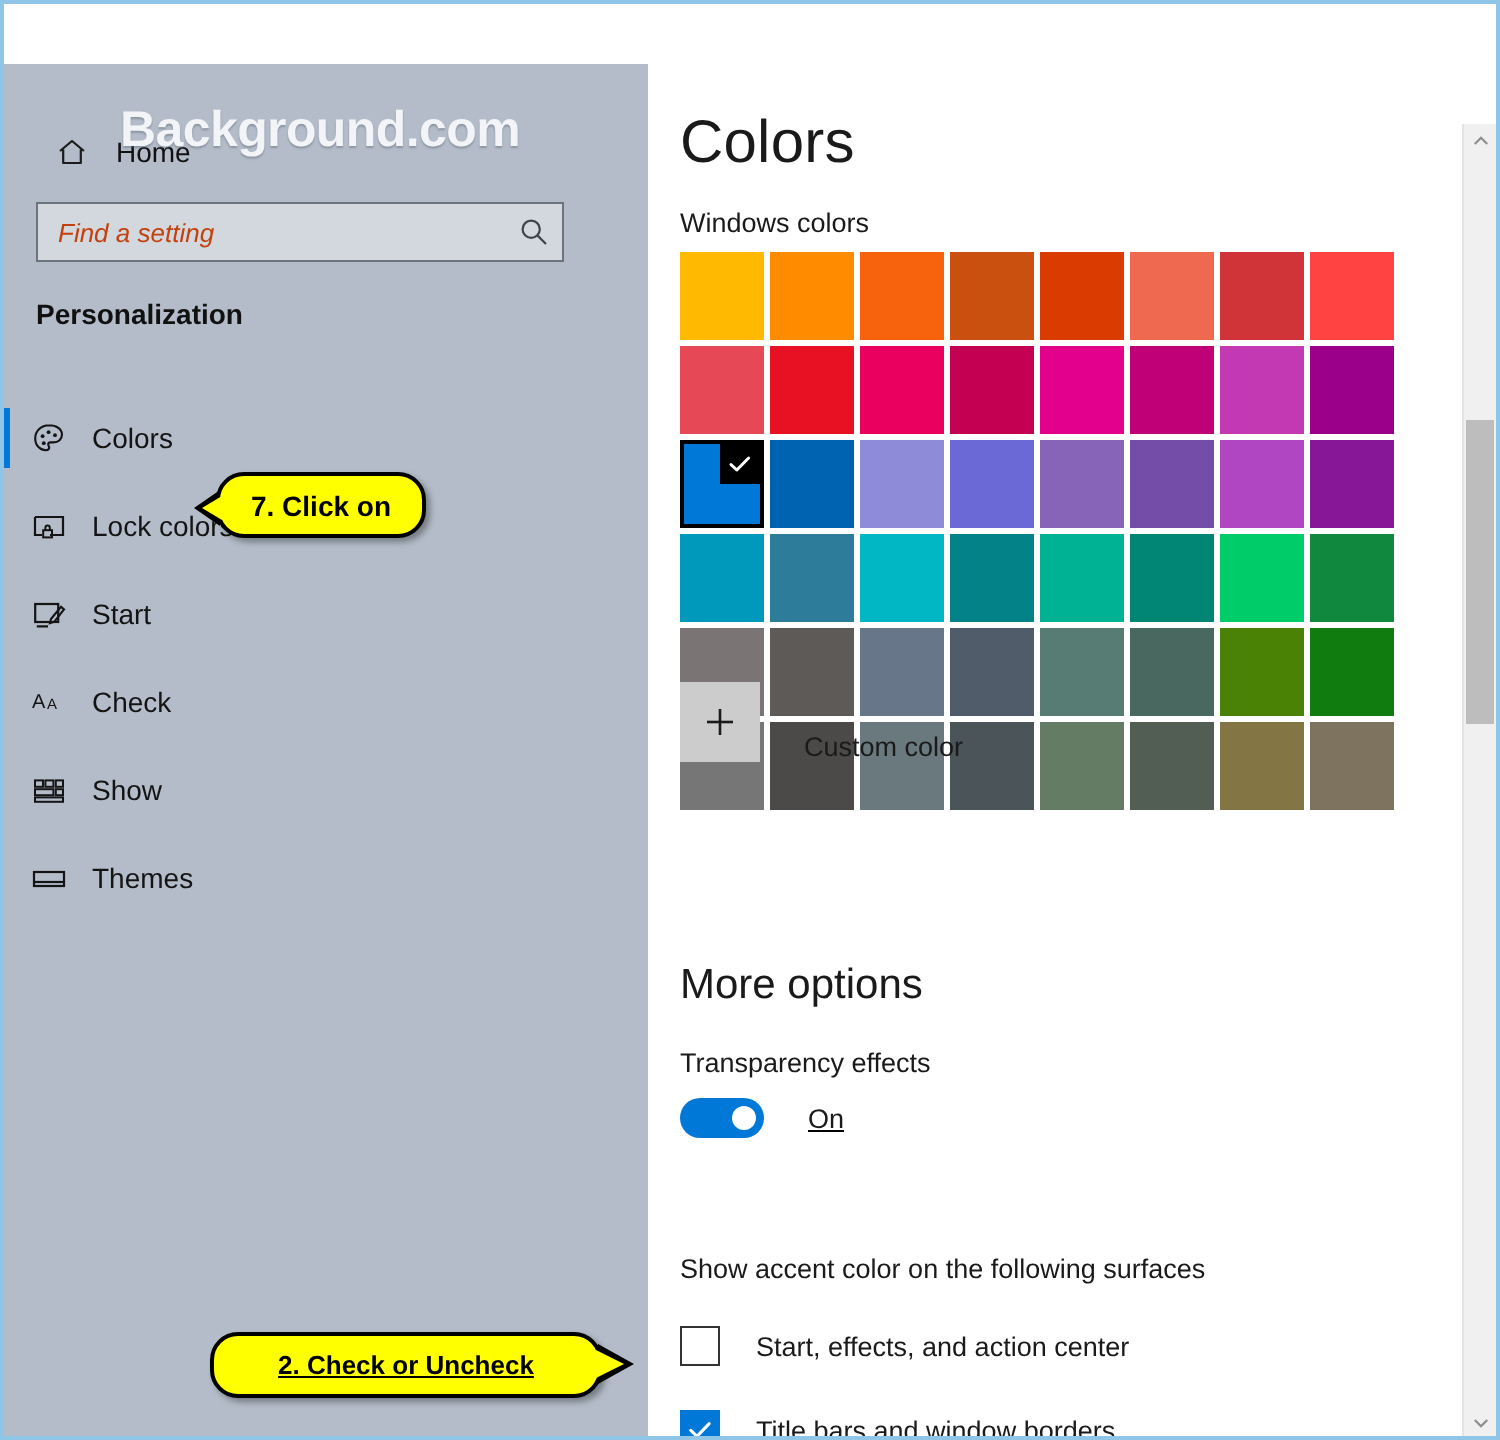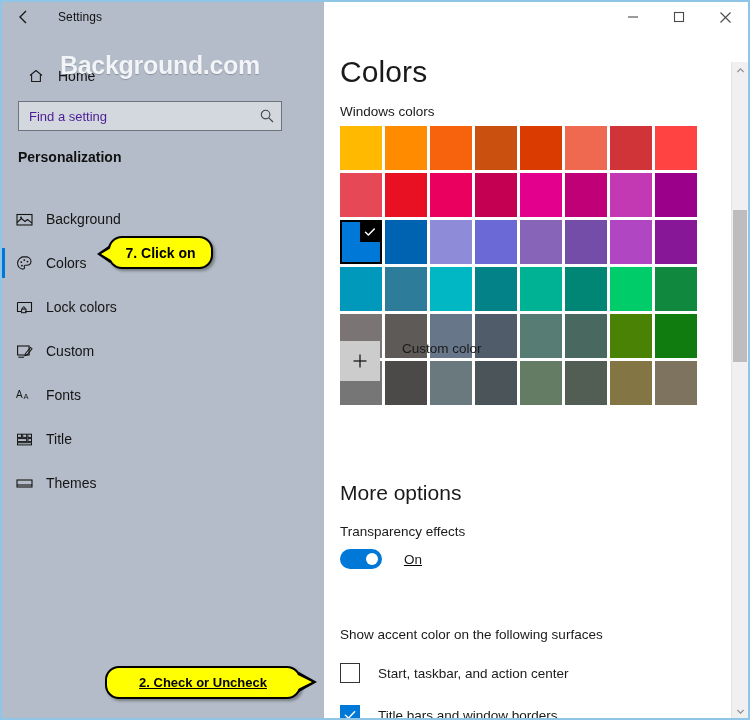--- a/index.html
+++ b/index.html
@@ -120,22 +120,23 @@
     height: 30px;
     background: #d3d8de;
     border: 1px solid #6d747e;
     box-sizing: border-box;
     display: flex;
     align-items: center;
   }
   .search-input-text {
     flex: 1;
     font-size: 13px;
-    color: #4c1d95;
+    color: #c2410c;
     padding-left: 10px;
+    font-style: italic;
   }
   .search-icon {
     width: 28px;
     display: flex;
     align-items: center;
     justify-content: center;
     color: #3e444c;
   }
   .section-head {
     position: absolute;
@@ -234,21 +235,21 @@
     align-items: center;
     justify-content: center;
   }
   .swatch .check-notch svg { display: block; }
 
   .custom-color-row {
     position: absolute;
     left: -6px;
     top: 309px;
     display: flex;
-    align-items: flex-start;
+    align-items: flex-end;
   }
   .custom-color-btn {
     width: 40px;
     height: 40px;
     background: #cccccc;
     display: flex;
     align-items: center;
     justify-content: center;
     color: #1a1a1a;
     flex: none;
@@ -437,48 +438,20 @@
     border-top: 7px solid transparent;
     border-bottom: 7px solid transparent;
     border-left: 14px solid #ffff00;
   }
 </style>
 </head>
 <body>
 
 <div id="app">
 
-  <div class="titlebar">
-    <div class="titlebar-left">
-      <div class="back-btn">
-        <svg width="18" height="18" viewBox="0 0 18 18">
-          <path d="M11 3 L5 9 L11 15" fill="none" stroke="#1a1a1a" stroke-width="1.4"></path>
-        </svg>
-      </div>
-      <div class="win-title">Settings</div>
-    </div>
-    <div class="titlebar-right">
-      <div class="caption-btn">
-        <svg width="12" height="12" viewBox="0 0 12 12">
-          <line x1="1" y1="6" x2="11" y2="6" stroke="#4a4a4a" stroke-width="1.1"></line>
-        </svg>
-      </div>
-      <div class="caption-btn">
-        <svg width="12" height="12" viewBox="0 0 12 12">
-          <rect x="1.5" y="1.5" width="9" height="9" fill="none" stroke="#4a4a4a" stroke-width="1.1"></rect>
-        </svg>
-      </div>
-      <div class="caption-btn">
-        <svg width="13" height="13" viewBox="0 0 13 13">
-          <line x1="1.5" y1="1.5" x2="11.5" y2="11.5" stroke="#4a4a4a" stroke-width="1.1"></line>
-          <line x1="11.5" y1="1.5" x2="1.5" y2="11.5" stroke="#4a4a4a" stroke-width="1.1"></line>
-        </svg>
-      </div>
-    </div>
-  </div>
 
   <div class="sidebar">
 
     <div class="home-row">
       <div class="home-icon">
         <svg width="18" height="18" viewBox="0 0 18 18">
           <path d="M3 8.5 L9 3.5 L15 8.5 M4.6 7.8 V14.5 H13.4 V7.8" fill="none" stroke="#1b1b1b" stroke-width="1.1" stroke-linejoin="round"></path>
         </svg>
       </div>
       <div class="home-label">Home</div>
@@ -491,31 +464,20 @@
           <circle cx="6.6" cy="6.6" r="4.3" fill="none" stroke="#3e444c" stroke-width="1.1"></circle>
           <line x1="9.8" y1="9.8" x2="14" y2="14" stroke="#3e444c" stroke-width="1.1"></line>
         </svg>
       </div>
     </div>
 
     <div class="section-head">Personalization</div>
 
     <div class="nav">
 
-      <div class="nav-item">
-        <div class="accent-bar"></div>
-        <div class="nav-icon">
-          <svg width="19" height="19" viewBox="0 0 19 19">
-            <rect x="2" y="4.5" width="15" height="10.5" fill="none" stroke="#141414" stroke-width="1.1"></rect>
-            <path d="M2 12.5 L6.5 8.5 L10 11.5 L12.5 9.5 L17 13.2" fill="none" stroke="#141414" stroke-width="1.1"></path>
-            <circle cx="6" cy="7.4" r="1" fill="#141414"></circle>
-          </svg>
-        </div>
-        <div class="nav-label">Background</div>
-      </div>
 
       <div class="nav-item selected">
         <div class="accent-bar"></div>
         <div class="nav-icon">
           <svg width="19" height="19" viewBox="0 0 19 19">
             <path d="M9.5 2.6c-3.9 0-6.9 2.9-6.9 6.6 0 3.6 2.6 5.9 5.3 5.9 1.2 0 1.7-.6 1.7-1.3 0-.6-.5-.9-.5-1.5 0-.6.5-1.1 1.2-1.1h1.4c2.5 0 4.3-1.6 4.3-3.9 0-2.7-2.7-4.7-6.5-4.7z" fill="none" stroke="#141414" stroke-width="1.05"></path>
             <circle cx="6.3" cy="8.1" r=".95" fill="#141414"></circle>
             <circle cx="9.3" cy="6.1" r=".95" fill="#141414"></circle>
             <circle cx="12.5" cy="7.6" r=".95" fill="#141414"></circle>
             <circle cx="6.9" cy="11.6" r=".95" fill="#141414"></circle>
@@ -539,47 +501,47 @@
 
       <div class="nav-item">
         <div class="accent-bar"></div>
         <div class="nav-icon">
           <svg width="19" height="19" viewBox="0 0 19 19">
             <rect x="2.6" y="4" width="11.5" height="9" fill="none" stroke="#141414" stroke-width="1.1"></rect>
             <path d="M10.5 11.5 L15.5 5.4 L17 6.7 L12.2 12.8 L10 13.6 Z" fill="none" stroke="#141414" stroke-width="1.05"></path>
             <path d="M3.4 15.2 H9" stroke="#141414" stroke-width="1.1"></path>
           </svg>
         </div>
-        <div class="nav-label">Custom</div>
+        <div class="nav-label">Start</div>
       </div>
 
       <div class="nav-item">
         <div class="accent-bar"></div>
         <div class="nav-icon">
           <svg width="19" height="19" viewBox="0 0 19 19">
             <text x="1" y="12" font-family="Liberation Sans, sans-serif" font-size="10" fill="#141414">A</text>
             <text x="8.5" y="12.6" font-family="Liberation Sans, sans-serif" font-size="7.5" fill="#141414">A</text>
           </svg>
         </div>
-        <div class="nav-label">Fonts</div>
+        <div class="nav-label">Check</div>
       </div>
 
       <div class="nav-item">
         <div class="accent-bar"></div>
         <div class="nav-icon">
           <svg width="19" height="19" viewBox="0 0 19 19">
             <rect x="2.5" y="4.2" width="4" height="3.2" fill="none" stroke="#141414" stroke-width="1"></rect>
             <rect x="7.7" y="4.2" width="4" height="3.2" fill="none" stroke="#141414" stroke-width="1"></rect>
             <rect x="12.9" y="4.2" width="3.6" height="3.2" fill="none" stroke="#141414" stroke-width="1"></rect>
             <rect x="2.5" y="8.6" width="9.2" height="3" fill="none" stroke="#141414" stroke-width="1"></rect>
             <rect x="12.9" y="8.6" width="3.6" height="3" fill="none" stroke="#141414" stroke-width="1"></rect>
             <rect x="2.5" y="12.7" width="14" height="2.2" fill="none" stroke="#141414" stroke-width="1"></rect>
           </svg>
         </div>
-        <div class="nav-label">Title</div>
+        <div class="nav-label">Show</div>
       </div>
 
       <div class="nav-item">
         <div class="accent-bar"></div>
         <div class="nav-icon">
           <svg width="19" height="19" viewBox="0 0 19 19">
             <rect x="2" y="6" width="15" height="7" fill="none" stroke="#141414" stroke-width="1.1"></rect>
             <line x1="2" y1="11" x2="17" y2="11" stroke="#141414" stroke-width="1.1"></line>
           </svg>
         </div>
@@ -673,21 +635,21 @@
         <div class="toggle">
           <div class="knob"></div>
         </div>
         <div class="toggle-state">On</div>
       </div>
 
       <div class="accent-surfaces-label">Show accent color on the following surfaces</div>
 
       <div class="cb-row r1">
         <div class="checkbox"></div>
-        <div class="cb-label">Start, taskbar, and action center</div>
+        <div class="cb-label">Start, effects, and action center</div>
       </div>
 
       <div class="cb-row r2">
         <div class="checkbox checked">
           <svg width="14" height="14" viewBox="0 0 14 14">
             <path d="M2.4 7.2 L5.5 10.2 L11.6 3.8" fill="none" stroke="#ffffff" stroke-width="1.5" stroke-linecap="round" stroke-linejoin="round"></path>
           </svg>
         </div>
         <div class="cb-label">Title bars and window borders</div>
       </div>

